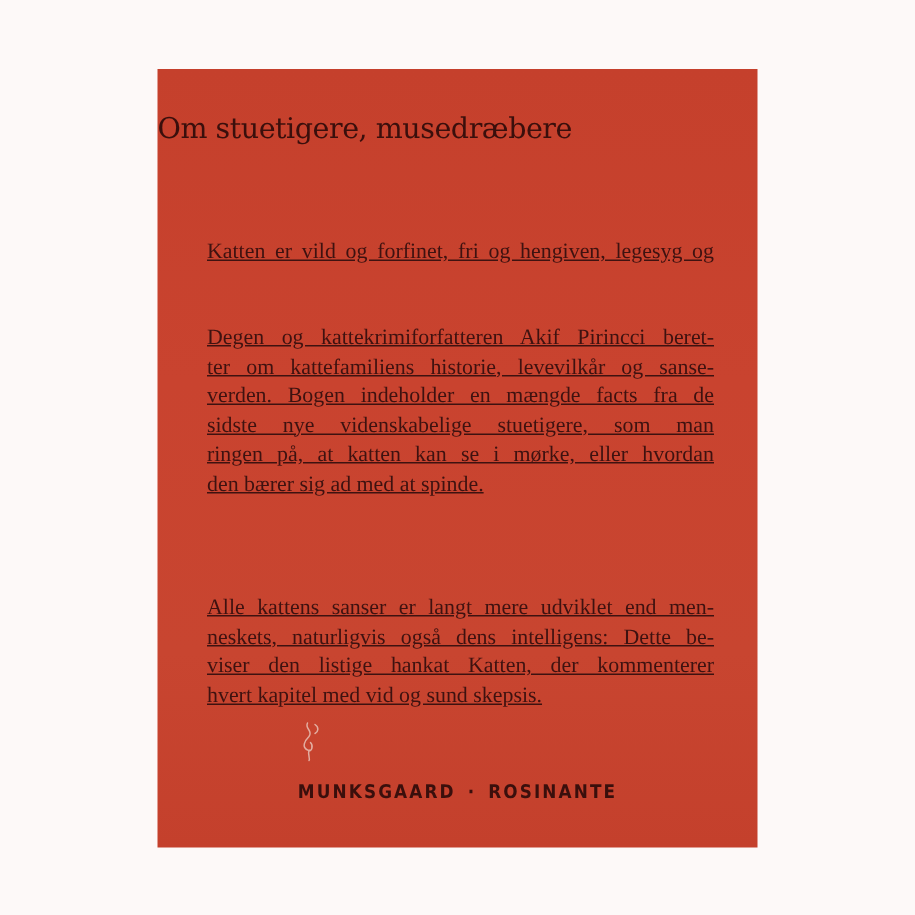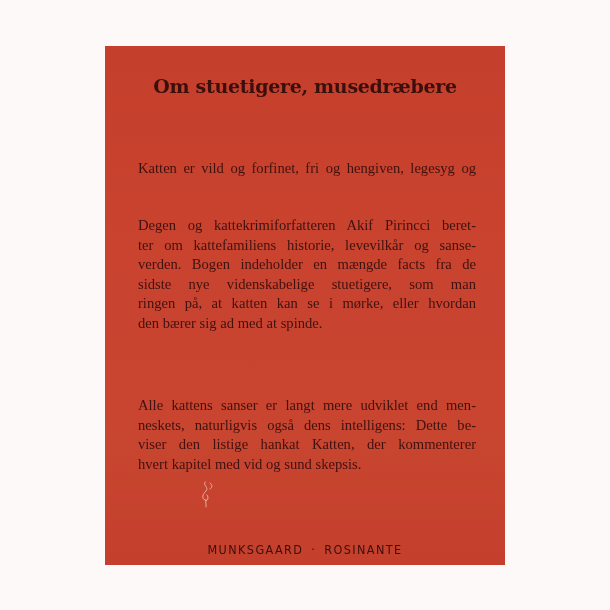--- a/index.html
+++ b/index.html
@@ -23,41 +23,41 @@
       width: 400px;
       height: 519px;
       background: linear-gradient(180deg, #c5402c 0%, #c9432f 40%, #c84530 75%, #c4402c 100%);
       box-sizing: border-box;
     }
     .title {
       position: absolute;
       left: 0;
       top: 28px;
       width: 400px;
-      text-align: center;
       font-family: "DejaVu Serif", "Liberation Serif", serif;
-      font-weight: bold;
+      font-weight: normal;
       font-size: 19px;
       line-height: 25px;
       color: #3a0f0c;
       letter-spacing: -0.3px;
     }
     .title-line {
       display: block;
     }
     .body-text {
       position: absolute;
       left: 33px;
       width: 338px;
       font-family: "Liberation Serif", "DejaVu Serif", serif;
       font-size: 14.6px;
       line-height: 19.5px;
       color: #3e1210;
       text-align: justify;
       hyphens: manual;
+      text-decoration: underline;
     }
     .p1 { top: 113px; text-align: left; }
     .p2 { top: 170px; }
     .p3 { top: 350px; }
     .body-line {
       display: block;
       text-align: justify;
       text-align-last: justify;
       white-space: nowrap;
     }
@@ -67,25 +67,25 @@
     .scribble {
       position: absolute;
       left: 92px;
       top: 434px;
       width: 22px;
       height: 28px;
     }
     .publisher {
       position: absolute;
       left: 0;
-      top: 496px;
+      top: 474px;
       width: 400px;
       text-align: center;
       font-family: "DejaVu Sans Condensed", "DejaVu Sans", "Liberation Sans", sans-serif;
-      font-weight: normal;
+      font-weight: bold;
       font-size: 12.5px;
       letter-spacing: 1.4px;
       color: #3a0f0c;
       font-stretch: condensed;
     }
     .publisher span { display: inline-block; }
     .sep { margin: 0 8px; }
   </style>
 </head>
 <body>

